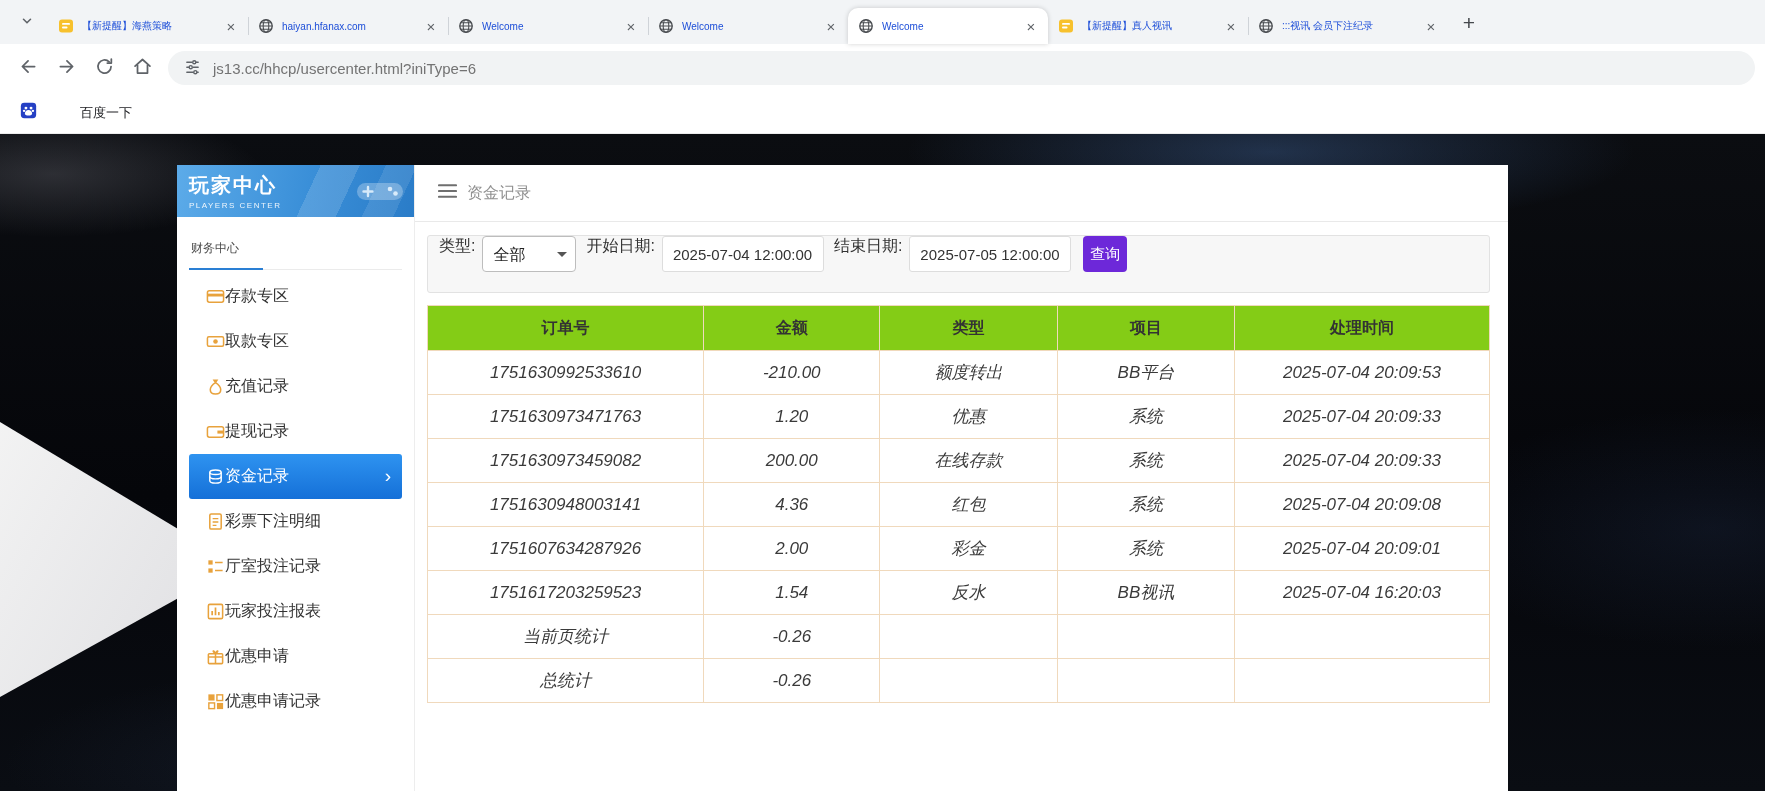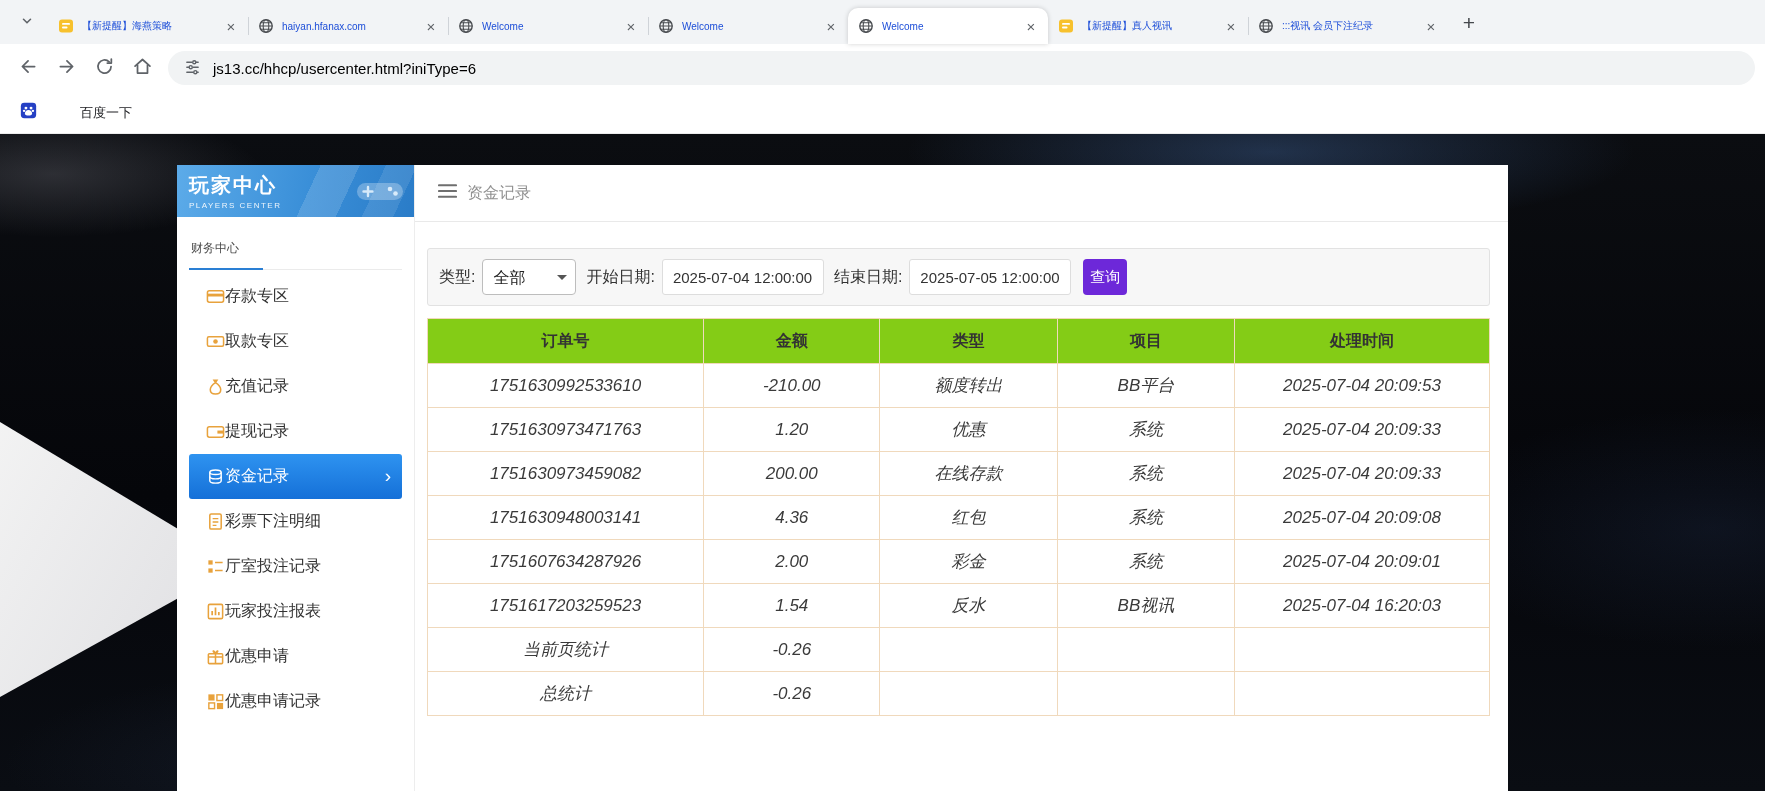--- a/index.html
+++ b/index.html
@@ -24,21 +24,21 @@
   .new-tab-btn { width:30px; height:30px; margin:0 0 7px 6px; border:none; background:transparent; border-radius:50%;
     font-size:21px; color:#45484d; cursor:pointer; line-height:1; }
 
   .nav-bar { height:48px; background:#fff; display:flex; align-items:center; padding:0 10px; gap:2px; }
   .nav-btn { width:36px; height:36px; border:none; background:transparent; border-radius:50%;
     display:flex; align-items:center; justify-content:center; color:#5f6368; cursor:pointer; }
   .nav-btn svg { width:21px; height:21px; }
   .url-pill { flex:1; height:34px; margin-left:6px; background:#f1f3f4; border-radius:17px;
     display:flex; align-items:center; gap:12px; padding:0 16px; }
   .url-pill svg { width:17px; height:17px; color:#5f6368; flex:0 0 17px; }
-  .url-text { font-size:15px; color:#000000; }
+  .url-text { font-size:15px; color:#737373; }
 
   .bookmarks-bar { height:42px; background:#fff; display:flex; align-items:center; padding:0 12px;
     border-bottom:1px solid #ececec; }
   .bookmark { display:flex; align-items:center; gap:8px; padding:5px 8px; border-radius:6px; cursor:pointer; }
   .bookmark svg { width:17px; height:17px; }
   .bookmark-label { font-size:13px; color:#202124;margin-left:35px; }
 
   
   .page { position:relative; height:657px; overflow:hidden;
     background:
@@ -78,22 +78,22 @@
   .menu-chevron { display:none; }
   .menu-item.active .menu-chevron { display:block; position:absolute; right:11px; top:50%; transform:translateY(-54%);
     color:#fff; font-size:19px; }
 
   .main { flex:1; background:#fff; border-left:1px solid #ededed; display:flex; flex-direction:column; }
   .main-header { height:57px; display:flex; align-items:center; gap:10px; padding:0 23px;
     border-bottom:1px solid #e9e9e9; }
   .main-header svg { width:19px; height:16px; color:#6f6f6f; }
   .page-title { font-size:16px; color:#919191; }
 
-  .filter-bar { margin:26px 18px 0 12px; height:58px; background:#f7f7f7; border:1px solid #e2e2e2;
-    border-radius:3px; display:flex; align-items:center; padding:0 11px; font-size:16px; color:#333; }
+  .filter-bar { margin:13px 18px 0 12px; height:58px; background:#f7f7f7; border:1px solid #e2e2e2;
+    border-radius:3px; display:flex; padding:0 11px; font-size:16px; color:#333; }
   .f-label { margin-right:7px; }
   .f-label.gap { margin-left:10px; }
   .select-wrap { position:relative; }
   .select-wrap select { width:94px; height:36px; border:1px solid #bdbdbd; border-radius:4px; background:#fff;
     font-size:16px; color:#222; padding:0 26px 0 10px; appearance:none; -webkit-appearance:none;
     font-family:inherit; cursor:pointer; }
   .select-wrap::after { content:""; position:absolute; right:9px; top:16px; border:5px solid transparent;
     border-top-color:#555; pointer-events:none; }
   .date-input { width:162px; height:36px; border:1px solid #ddd; border-radius:3px; background:#fff;
     font-size:15px; color:#333; padding:0 10px; font-family:inherit; }

